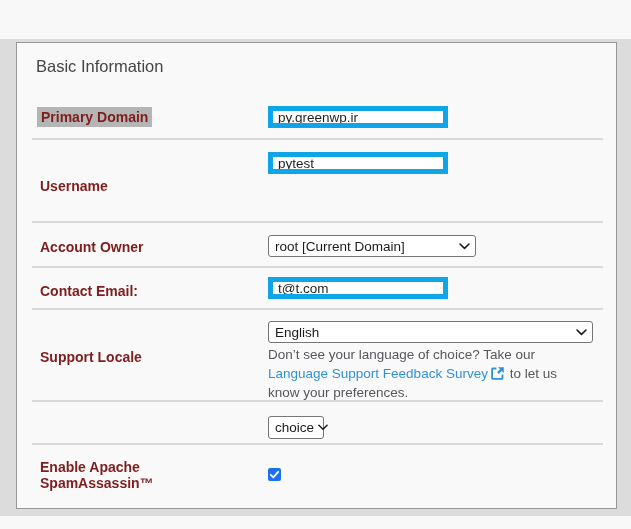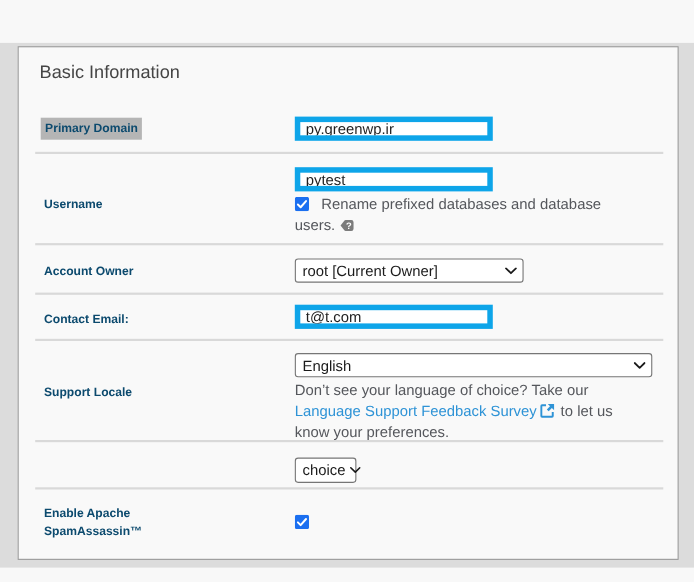--- a/index.html
+++ b/index.html
@@ -23,21 +23,21 @@
   }
   .card-title{
     position:absolute;left:19px;top:14px;
     font-size:16.5px;font-weight:400;color:#454545;margin:0;
   }
   .divider{
     position:absolute;left:15px;width:571px;height:2px;background:#d9d9d9;
   }
   .flabel{
     position:absolute;left:23px;
-    font-size:11px;font-weight:700;color:#0c4a6e;line-height:16px;
+    font-size:14px;font-weight:700;color:#7f1d1d;line-height:16px;
   }
   .hl{
     background:#b5b5b5;
     padding:2px 4px;
   }
   .txt-input{
     position:absolute;left:251px;width:180px;height:22px;
     box-sizing:border-box;
     border:5px solid #0ea5e9;border-radius:0;
     background:#fff;color:#1f1f1f;
@@ -75,34 +75,25 @@
   <div class="card">
 
     <h2 class="card-title">Basic Information</h2>
 
     <span class="flabel hl" style="top:64px;left:20px;">Primary Domain</span>
     <input class="txt-input" style="top: 63px;" type="text" value="py.greenwp.ir">
     <div class="divider" style="top:95px;"></div>
 
     <input class="txt-input" style="top: 109px;" type="text" value="pytest">
     <span class="flabel" style="top:135px;">Username</span>
-    <div class="note" style="top:133px;width:302px;">
-      <span class="cbx"><svg width="13" height="13" viewBox="0 0 13 13" aria-hidden="true">
-            <rect width="13" height="13" rx="2" fill="#1b6ff0"></rect>
-            <path d="M2.8 6.9 L5.3 9.4 L10.2 3.8" stroke="#ffffff" stroke-width="1.8" fill="none" stroke-linecap="round" stroke-linejoin="round"></path>
-          </svg></span><span>Rename prefixed databases and database users.</span><span class="help-icon"><svg width="13" height="13" viewBox="0 0 13 13" aria-hidden="true">
-            <path d="M0.6 7 L4 2.6 Q4.4 2 5.2 2 H10.4 Q12.4 2 12.4 4 V10 Q12.4 12 10.4 12 H5.2 Q4.4 12 4 11.4 Z" fill="#7c7c7c"></path>
-            <text x="8.1" y="10.2" font-size="8.5" font-weight="bold" fill="#ffffff" text-anchor="middle" font-family="Liberation Sans, sans-serif">?</text>
-          </svg></span>
-    </div>
     <div class="divider" style="top:178px;"></div>
 
     <span class="flabel" style="top:196px;">Account Owner</span>
     <div class="sel" style="top:192px;width:208px;">
-      <span>root [Current Owner]</span>
+      <span>root [Current Domain]</span>
       <span class="chev">
           <svg width="11" height="7" viewBox="0 0 11 7">
             <polyline points="1,1 5.5,5.4 10,1" stroke="#1a1a1a" stroke-width="1.6" fill="none" stroke-linecap="round" stroke-linejoin="round"></polyline>
           </svg>
         </span>
     </div>
     <div class="divider" style="top:223px;"></div>
 
     <span class="flabel" style="top:240px;">Contact Email:</span>
     <input class="txt-input" style="top: 234px;" type="text" value="t@t.com">

